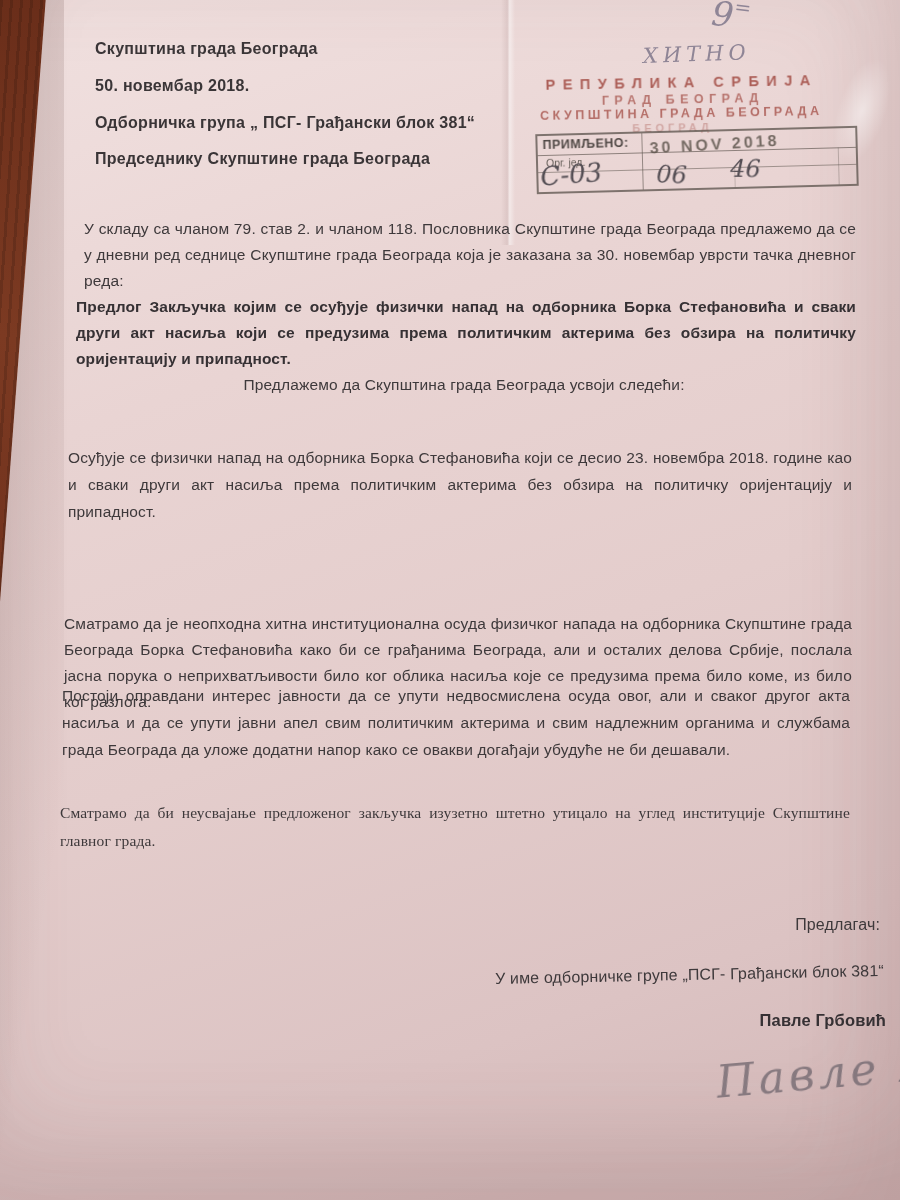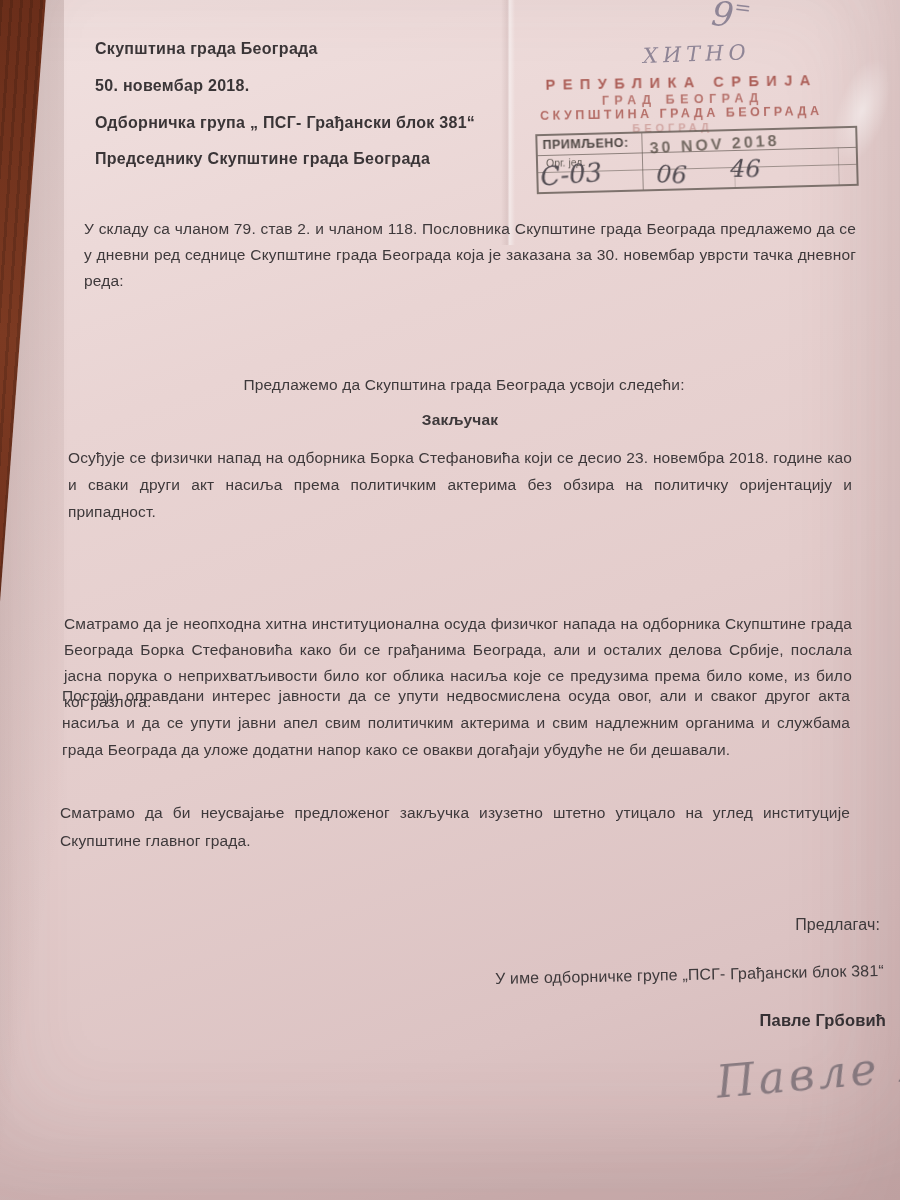--- a/index.html
+++ b/index.html
@@ -91,33 +91,33 @@
       <div class="hw" style="left:192px;top:24px;font-size:24px;transform:rotate(2deg);">46</div>
     </div>
 
     <div class="hdr" style="top:40px;">Скупштина града Београда</div>
     <div class="hdr" style="top:77px;">50. новембар 2018.</div>
     <div class="hdr" style="top:114px;">Одборничка група „ ПСГ- Грађански блок 381“</div>
     <div class="hdr" style="top:150px;">Председнику Скупштине града Београда</div>
 
     <div class="t" style="left:84px;top:216px;width:772px;">У складу са чланом 79. став 2. и чланом 118. Пословника Скупштине града Београда предлажемо да се у дневни ред седнице Скупштине града Београда која је заказана за 30. новембар уврсти тачка дневног реда:</div>
 
+    <div class="t b" style="left:76px;top:294px;width:780px;">Предлог Закључка којим се осуђује физички напад на одборника Борка Стефановића и сваки други акт насиља који се предузима према политичким актерима без обзира на политичку оријентацију и припадност.</div>
 
     <div class="t" style="left:74px;top:372px;width:780px;text-align:center;">Предлажемо да Скупштина града Београда усвоји следећи:</div>
 
-    <div class="t ctr" style="left:70px;top:407px;width:780px;">Закључак</div>
 
     <div class="t" style="left:68px;top:444px;width:784px;line-height:27px;">Осуђује се физички напад на одборника Борка Стефановића који се десио 23. новембра 2018. године као и сваки други акт насиља према политичким актерима без обзира на политичку оријентацију и припадност.</div>
 
 
     <div class="t" style="left:64px;top:567px;width:788px;line-height:26px;margin-top:44px;">Сматрамо да је неопходна хитна институционална осуда физичког напада на одборника Скупштине града Београда Борка Стефановића како би се грађанима Београда, али и осталих делова Србије, послала јасна порука о неприхватљивости било ког облика насиља које се предузима према било коме, из било ког разлога.</div>
 
     <div class="t" style="left:62px;top:682px;width:788px;line-height:27px;">Постоји оправдани интерес јавности да се упути недвосмислена осуда овог, али и сваког другог акта насиља и да се упути јавни апел свим политичким актерима и свим надлежним органима и службама града Београда да уложе додатни напор како се овакви догађаји убудуће не би дешавали.</div>
 
-    <div class="t" style="left:60px;top:799px;width:790px;line-height:28px;">Сматрамо да би неусвајање предложеног закључка изузетно штетно утицало на углед институције Скупштине главног града.</div>
+    <div class="t" style="left:60px;top:799px;width:790px;line-height:28px;font-family:Liberation Serif, serif;">Сматрамо да би неусвајање предложеног закључка изузетно штетно утицало на углед институције Скупштине главног града.</div>
 
     <div class="t right" style="right:20px;top:912px;font-size:16px;">Предлагач:</div>
 
     <div class="t right" style="right:16px;top:962px;font-size:16px;transform:rotate(-1.2deg);">У име одборничке групе „ПСГ- Грађански блок 381“</div>
 
     <div class="t right b" style="right:14px;top:1007px;font-size:16.5px;">Павле Грбовић</div>
 
     <div class="pencil signature" style="left:716px;top:1046px;">Павле Гр</div>
   </div>
 </div>

